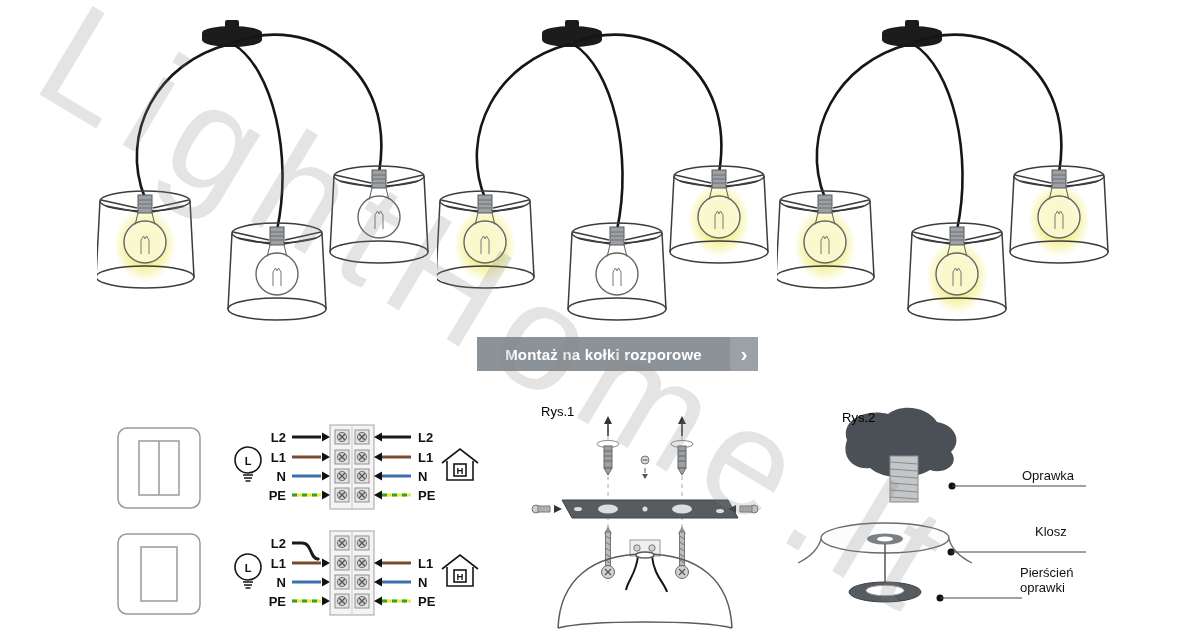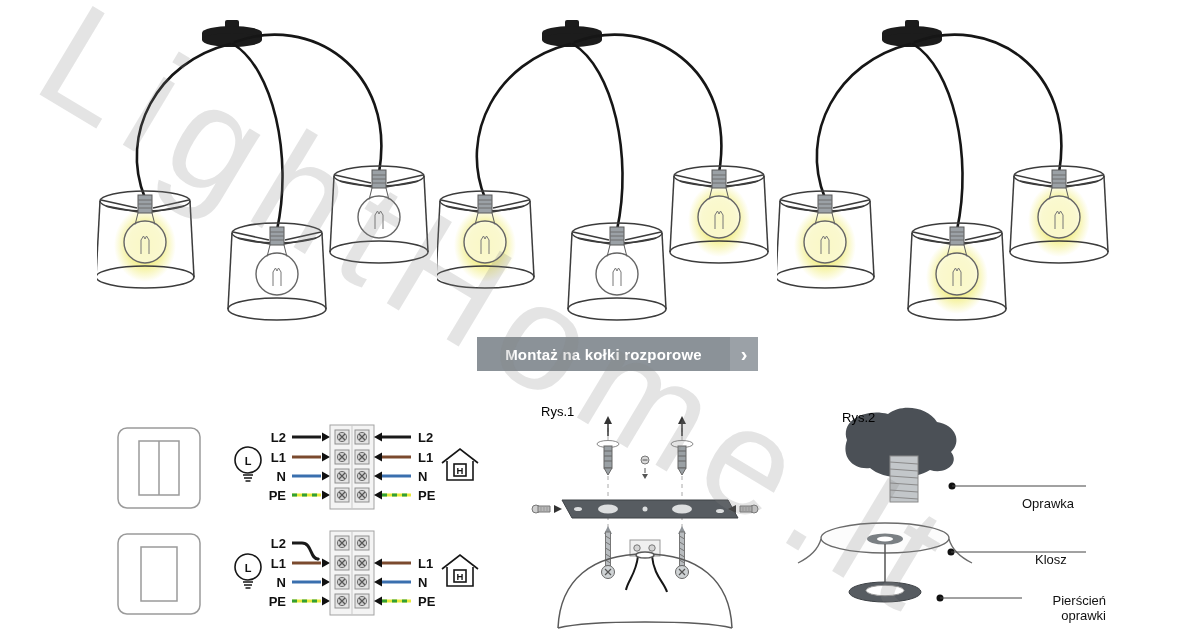--- a/index.html
+++ b/index.html
@@ -8,21 +8,21 @@
   .abs{position:absolute;}
   .watermark{position:absolute;left:100px;top:-30px;z-index:6;pointer-events:none;
              font-size:150px;font-weight:400;letter-spacing:16px;white-space:nowrap;
              color:rgba(130,130,130,0.22);transform:rotate(31deg);transform-origin:0 0;}
   .banner{position:absolute;left:460px;top:337px;width:281px;height:34px;z-index:3;
           display:flex;align-items:center;background:#8b9298;cursor:pointer;margin-left:17px;}
   .banner-label{flex:1;text-align:center;font-size:15px;font-weight:600;color:#fff;letter-spacing:.2px;}
   .banner-chevron{width:28px;height:34px;background:#9ba1a7;display:flex;align-items:center;
                   justify-content:center;color:#fff;font-size:20px;font-weight:600;}
   .rys-title{position:absolute;font-size:13px;font-weight:400;color:#000000;z-index:2;}
-  .part-label{position:absolute;font-size:13px;color:#111;z-index:2;line-height:15px;margin-top:28px;}
+  .part-label{position:absolute;font-size:13px;color:#111;z-index:2;line-height:15px;}
   svg text{fill:#111;}
   .wl{font-size:13px;font-weight:bold;}
 </style>
 </head>
 <body>
 
 <div class="canvas">
 
   <svg style="position:absolute;width:0;height:0" aria-hidden="true">
     <defs>
@@ -334,15 +334,15 @@
     <g>
       <ellipse cx="95" cy="192" rx="36" ry="10" fill="#575c61" stroke="#3d4145"></ellipse>
       <ellipse cx="95" cy="190.5" rx="19" ry="5.2" fill="#fff" stroke="#9a9a9a"></ellipse>
     </g>
     <circle cx="150" cy="198" r="3.5" fill="#111"></circle>
     <line x1="150" y1="198" x2="232" y2="198" stroke="#444" stroke-width="1"></line>
   </svg>
 
   <div class="part-label" style="left:1022px;top:468px">Oprawka</div>
   <div class="part-label" style="left:1035px;top:524px">Klosz</div>
-  <div class="part-label" style="left:1020px;top:565px;width:86px;text-align:right">Pierścień oprawki</div>
+  <div class="part-label" style="left:1020px;top:565px;width:86px;text-align:left">Pierścień oprawki</div>
 
 </div>
 
 </body></html>

